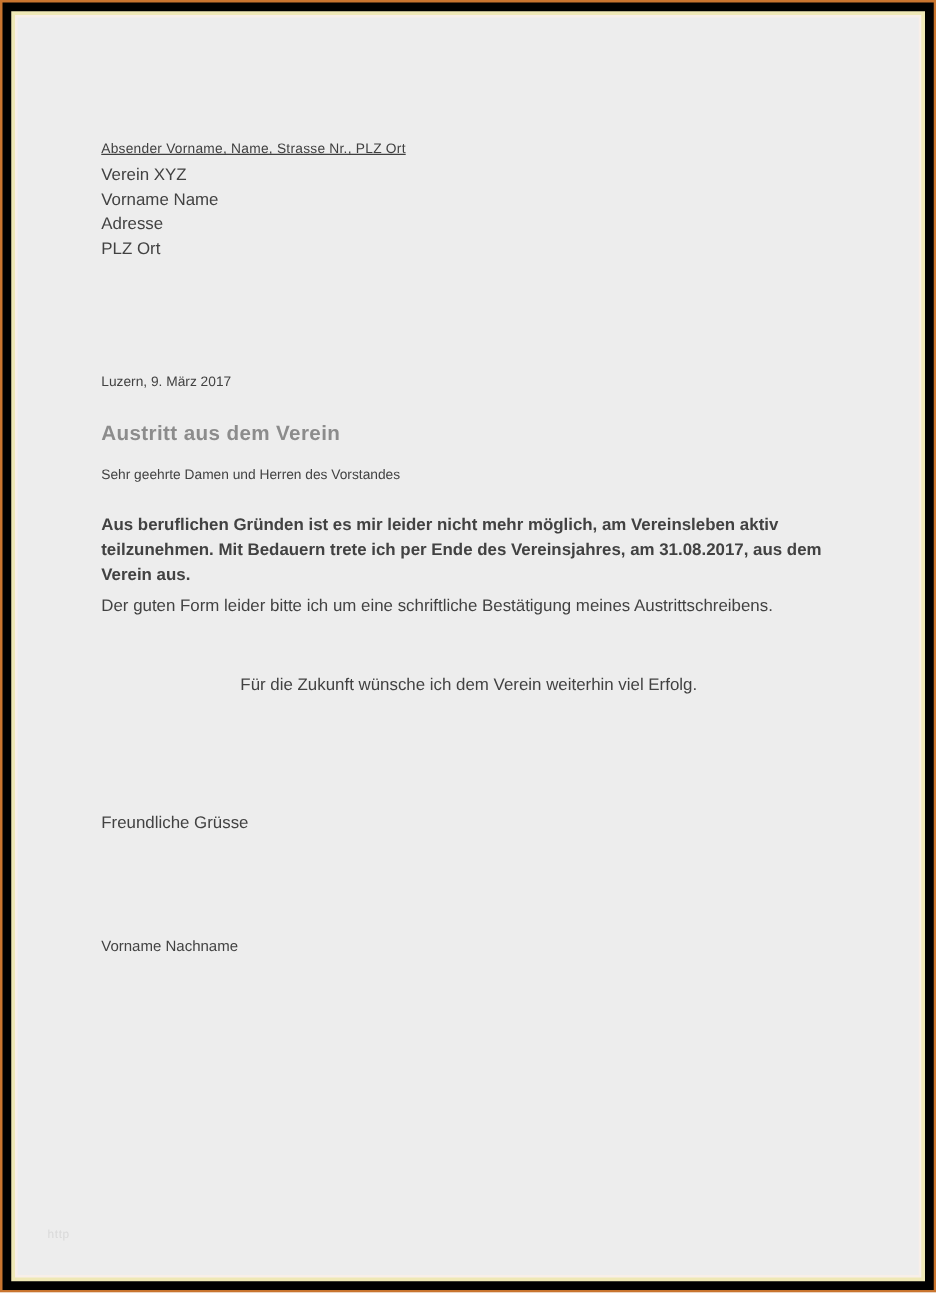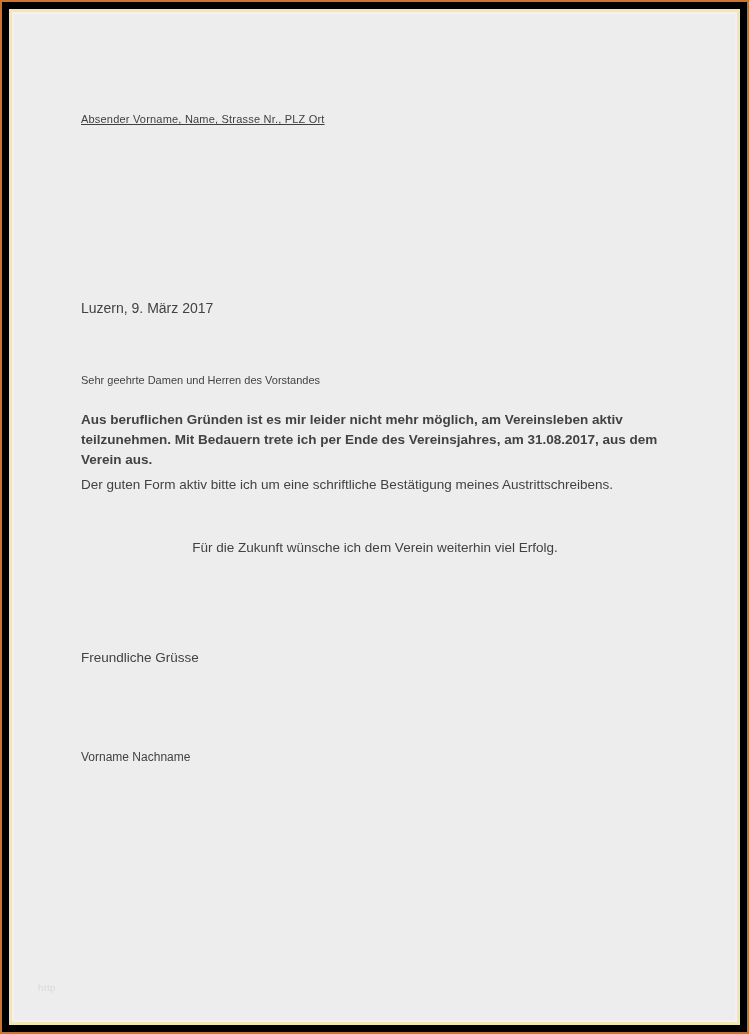--- a/index.html
+++ b/index.html
@@ -49,21 +49,21 @@
     text-decoration: underline;
     letter-spacing: 0.2px;
   }
   .recipient-block {
     top: 116px;
     font-size: 13.5px;
     line-height: 19.7px;
   }
   .date-line {
     top: 286px;
-    font-size: 14px;
+    font-size: 11px;
   }
   .subject-heading {
     top: 324px;
     margin: 0;
     font-size: 16.5px;
     font-weight: bold;
     color: #8c8c8c;
     letter-spacing: 0.3px;
   }
   .salutation {
@@ -99,29 +99,36 @@
 <body>
 
 <div class="frame-outer">
   <div class="frame-main">
     <div class="frame-stripe">
       <div class="frame-pale">
         <div class="page">
 
           <div class="abs sender-line">Absender Vorname, Name, Strasse Nr., PLZ Ort</div>
 
+          <div class="abs recipient-block">
+            <div>Verein XYZ</div>
+            <div>Vorname Name</div>
+            <div>Adresse</div>
+            <div>PLZ Ort</div>
+          </div>
 
           <div class="abs date-line">Luzern, 9. März 2017</div>
 
+          <h1 class="abs subject-heading">Austritt aus dem Verein</h1>
 
           <div class="abs salutation">Sehr geehrte Damen und Herren des Vorstandes</div>
 
           <p class="abs para para-1">Aus beruflichen Gründen ist es mir leider nicht mehr möglich, am Vereinsleben aktiv teilzunehmen. Mit Bedauern trete ich per Ende des Vereinsjahres, am 31.08.2017, aus dem Verein aus.</p>
 
-          <p class="abs para para-2">Der guten Form aktiv bitte ich um eine schriftliche Bestätigung meines Austrittschreibens.</p>
+          <p class="abs para para-2">Der guten Form leider bitte ich um eine schriftliche Bestätigung meines Austrittschreibens.</p>
 
           <p class="abs para para-3">Für die Zukunft wünsche ich dem Verein weiterhin viel Erfolg.</p>
 
           <div class="abs closing-line">Freundliche Grüsse</div>
 
           <div class="abs signature-name">Vorname Nachname</div>
 
           <div class="abs watermark">http</div>
 
         </div>

